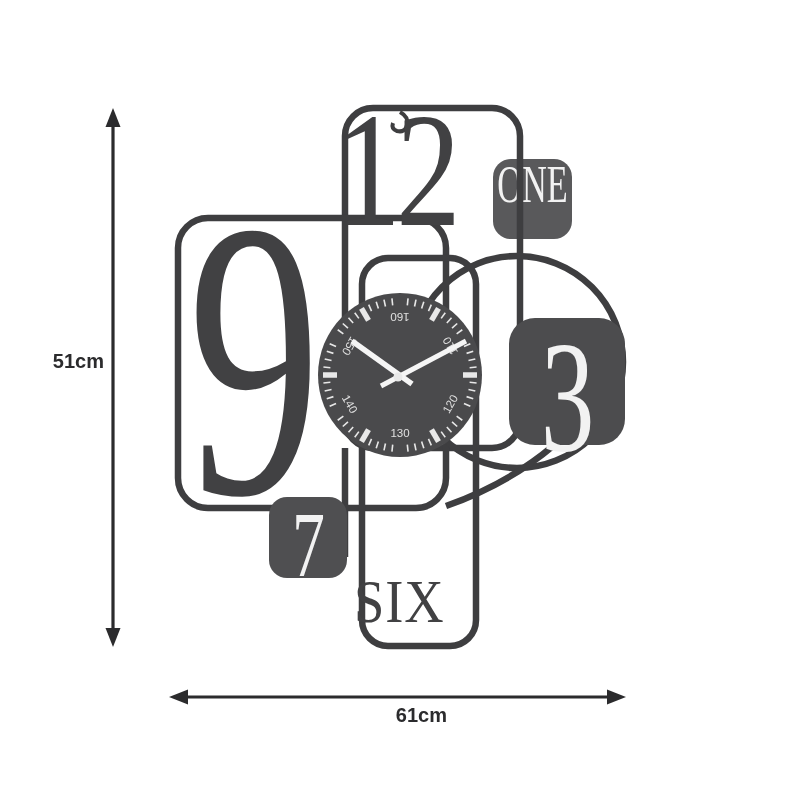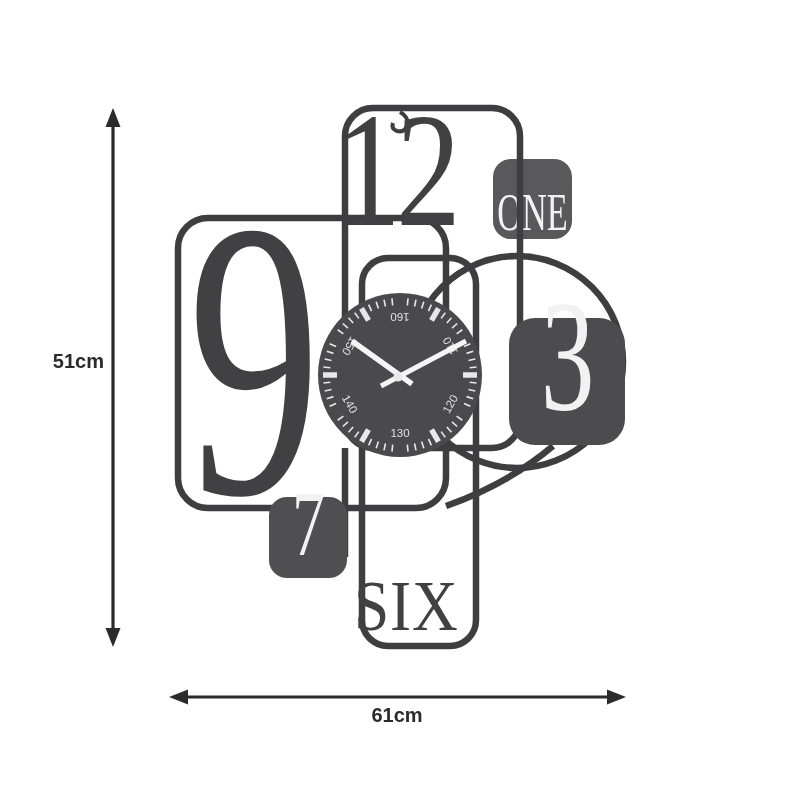--- a/index.html
+++ b/index.html
@@ -6,43 +6,43 @@
     --wire:#3e3e40; --dial:#4a4a4c; --sq-one:#59595b; --sq-three:#4c4c4e;
     --sq-seven:#4f4f51; --numeral:#414143; --white-text:#f2f2f2;
     --tick:#e8e8e8; --hand:#f5f5f5; --dim:#2b2b2d; --bg:#ffffff;
   }
   html,body{margin:0;padding:0;background:#fff;}
   .canvas{position:relative;width:800px;height:800px;background:var(--bg);
           font-family:"Liberation Sans",sans-serif;overflow:hidden;}
   svg.layer{position:absolute;left:0;top:0;width:800px;height:800px;pointer-events:none;}
   .wires-svg{z-index:2;} .dial-svg{z-index:5;} .dim-svg{z-index:8;}
 
-  .sq{position:absolute;display:flex;align-items:flex-end;justify-content:center;}
+  .sq{position:absolute;display:flex;align-items:flex-start;justify-content:center;}
   .sq-one{left:493px;top:159px;width:79px;height:80px;border-radius:18px;background:var(--sq-one);z-index:1;}
   .sq-three{left:509px;top:318px;width:116px;height:127px;border-radius:26px;background:var(--sq-three);z-index:4;}
   .sq-seven{left:269px;top:497px;width:78px;height:81px;border-radius:18px;background:var(--sq-seven);z-index:4;}
   .sq span{font-family:"Liberation Serif",serif;color:var(--white-text);line-height:1;display:block;}
   .sq-one span{font-size:52px;transform:scaleX(.66);}
   .sq-three span{font-size:158px;transform:scaleX(.68);padding-bottom:10px;}
   .sq-seven span{font-size:94px;transform:scaleX(.70);padding-bottom:8px;}
 
   .numeral{position:absolute;font-family:"Liberation Serif",serif;color:var(--numeral);
            line-height:1;z-index:3;white-space:nowrap;}
   .numeral span{display:inline-block;transform-origin:left top;}
   .n12{left:336px;top:88px;font-size:164px;}
   .n12 span{transform:scaleX(.79);letter-spacing:-6px;}
   .n9{left:188px;top:162px;font-size:396px;}
   .n9 span{transform:scaleX(.67);}
-  .nsix{left:354px;top:570px;font-size:72px;z-index:3;}
+  .nsix{left:354px;top:570px;font-size:62px;z-index:3;}
   .nsix span{transform:scaleX(.88);letter-spacing:1px;}
 
   .dim-label{position:absolute;z-index:9;color:var(--dim);font-weight:bold;
              font-size:20px;font-family:"Liberation Sans",sans-serif;}
   .dim-h-label{left:40px;top:350px;width:64px;text-align:right;}
-  .dim-w-label{left:347px;top:704px;width:100px;text-align:center;}
+  .dim-w-label{left:347px;top:704px;width:100px;text-align:right;}
 </style>
 </head>
 <body>
 
 <div class="canvas">
 
   <div class="sq sq-one">
     <span>ONE</span>
   </div>
 

